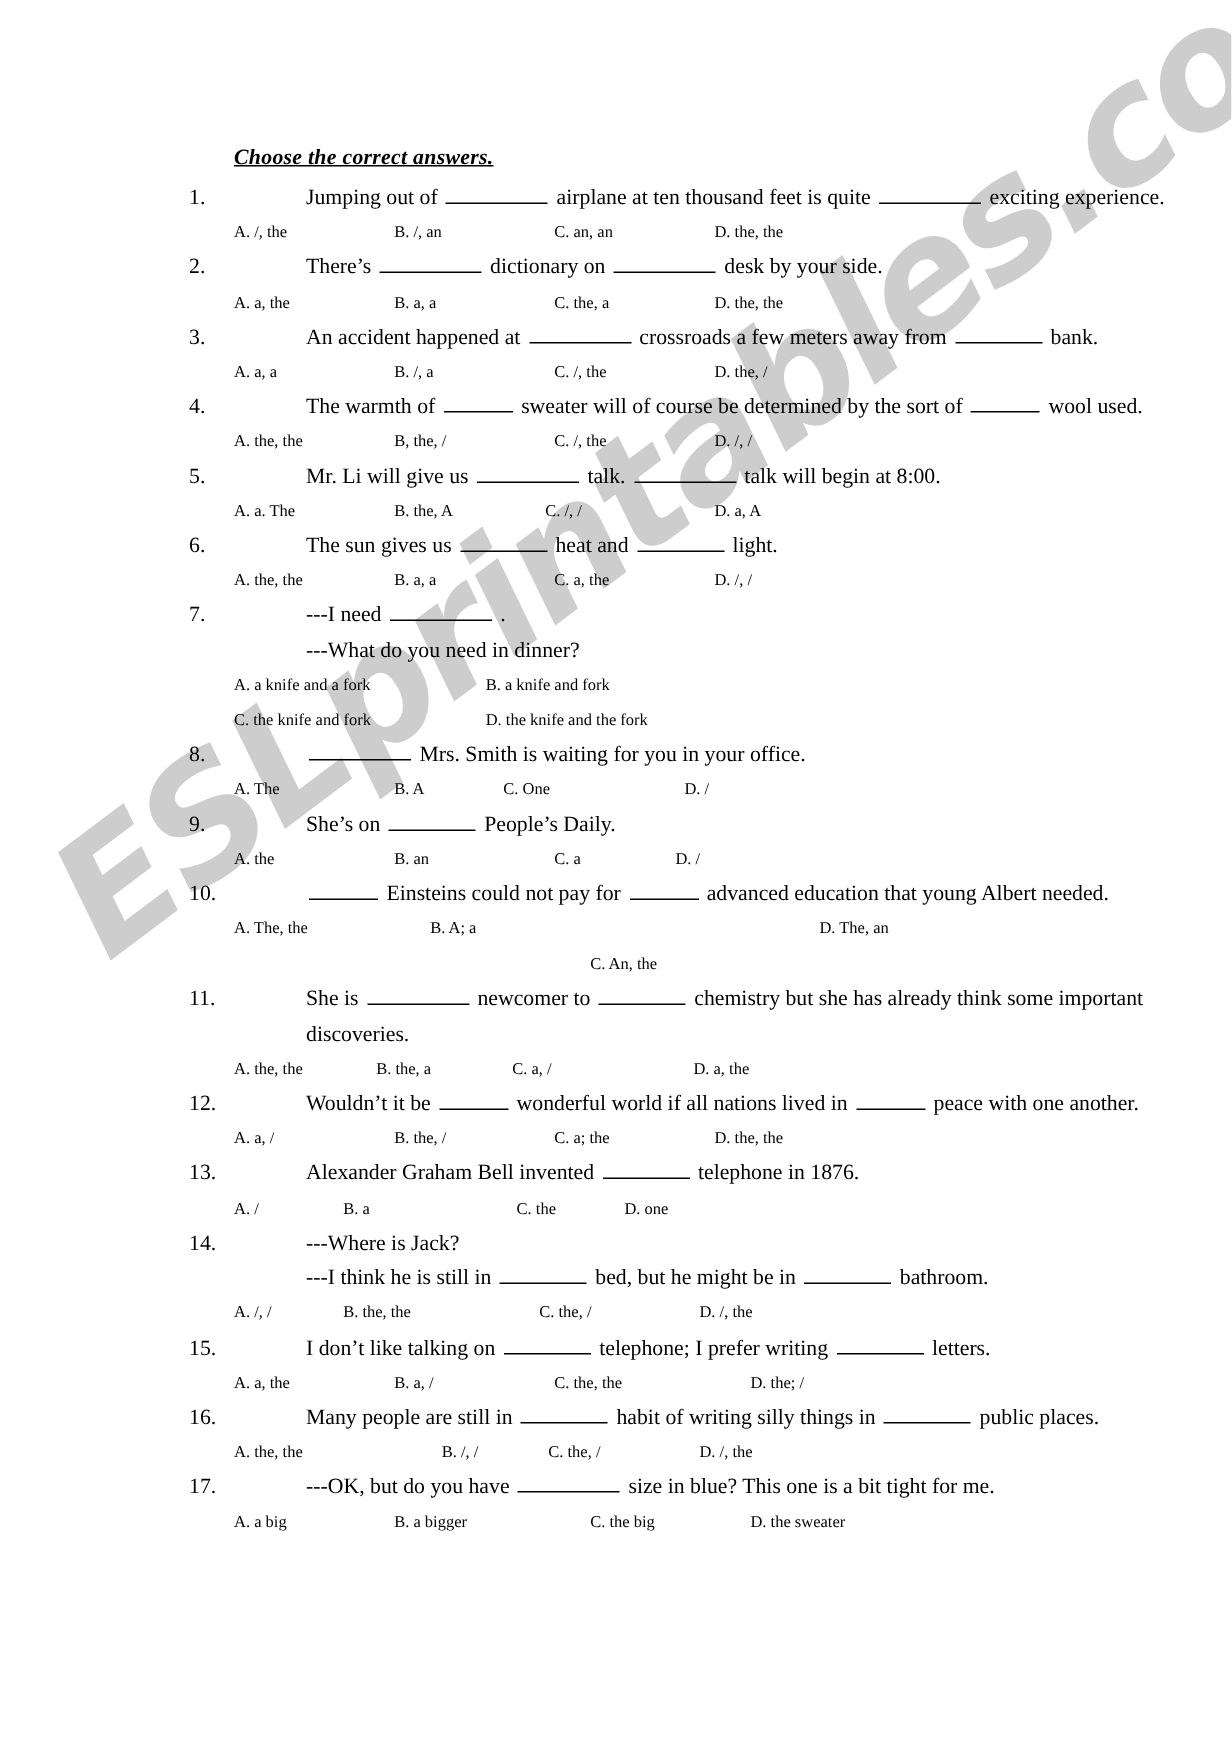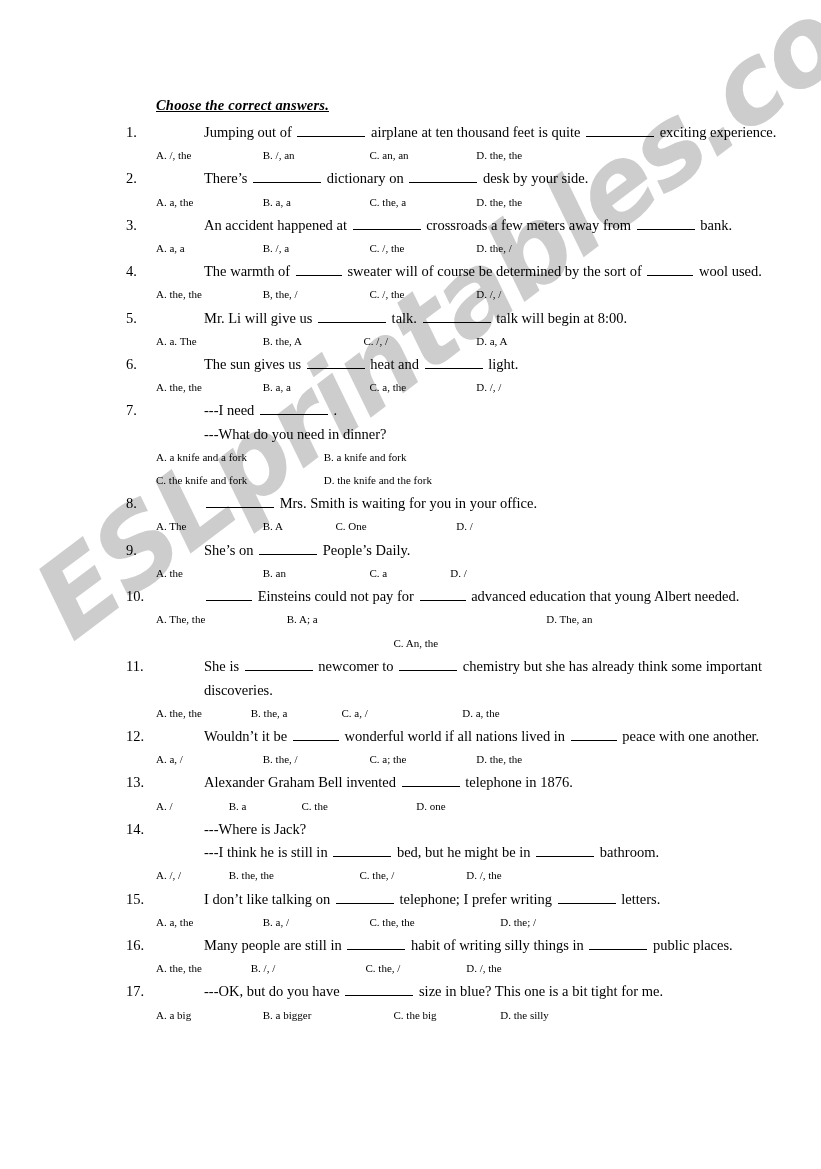--- a/index.html
+++ b/index.html
@@ -113,21 +113,21 @@
   .b-md { width: 58px; }
   .b-lg { width: 68px; }
 
   
   .w70  { width: 70px; font-family: Liberation Serif, serif; }
   .w78  { width: 78px; }
   .w88  { width: 88px; }
   .w92  { width: 92px; }
   .w98  { width: 98px; }
   .w104 { width: 104px; }
-  .w112 { width: 112px; }
+  .w112 { width: 112px; text-align: center; }
   .w118 { width: 118px; }
   .w128 { width: 128px; }
   .w150 { width: 150px; margin-top: 24px; }
   .w165 { width: 165px; }
 </style>
 </head>
 <body>
 
 <div id="page">
 
@@ -411,19 +411,19 @@
         <span class="q-num">17.</span>
         <div class="q-line">
           <span>---OK, but do you have</span>
           <span class="blank b-lg"></span>
           <span>size in blue? This one is a bit tight for me.</span>
         </div>
         <div class="opts">
           <span class="opt w104">A. a big</span>
           <span class="opt w128">B. a bigger</span>
           <span class="opt w104">C. the big</span>
-          <span class="opt">D. the silly</span>
+          <span class="opt">D. the sweater</span>
         </div>
       </div>
 
     </div>
   </div>
 </div>
 
 </body></html>

